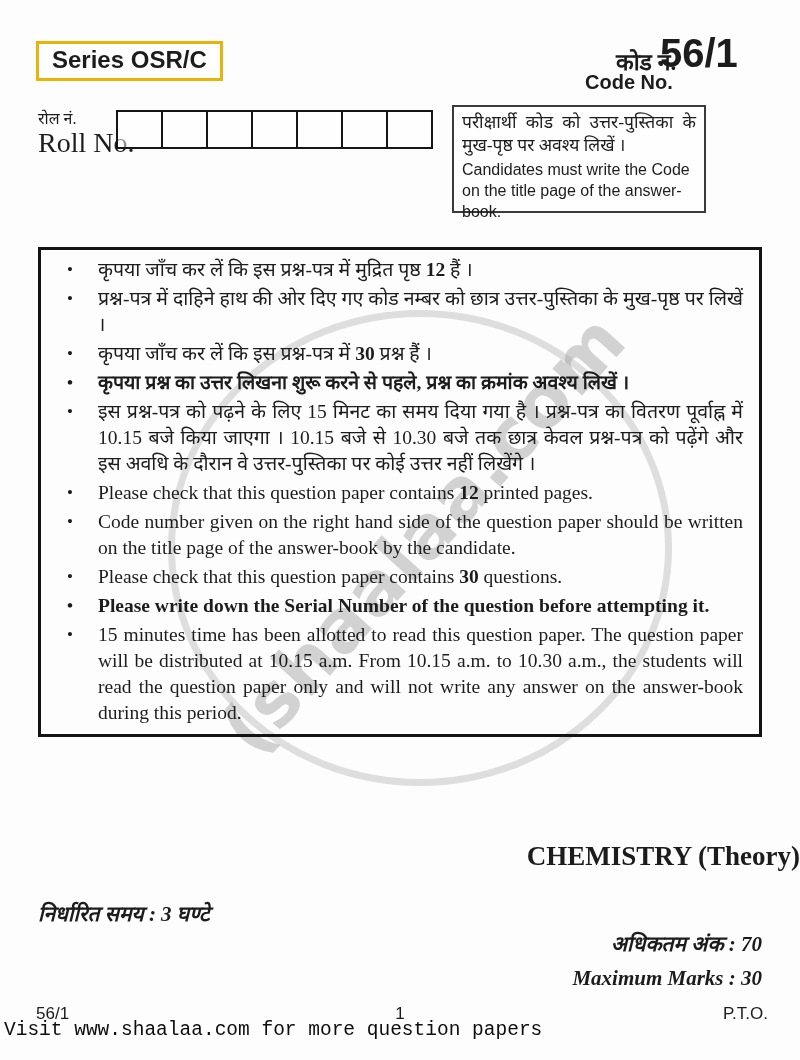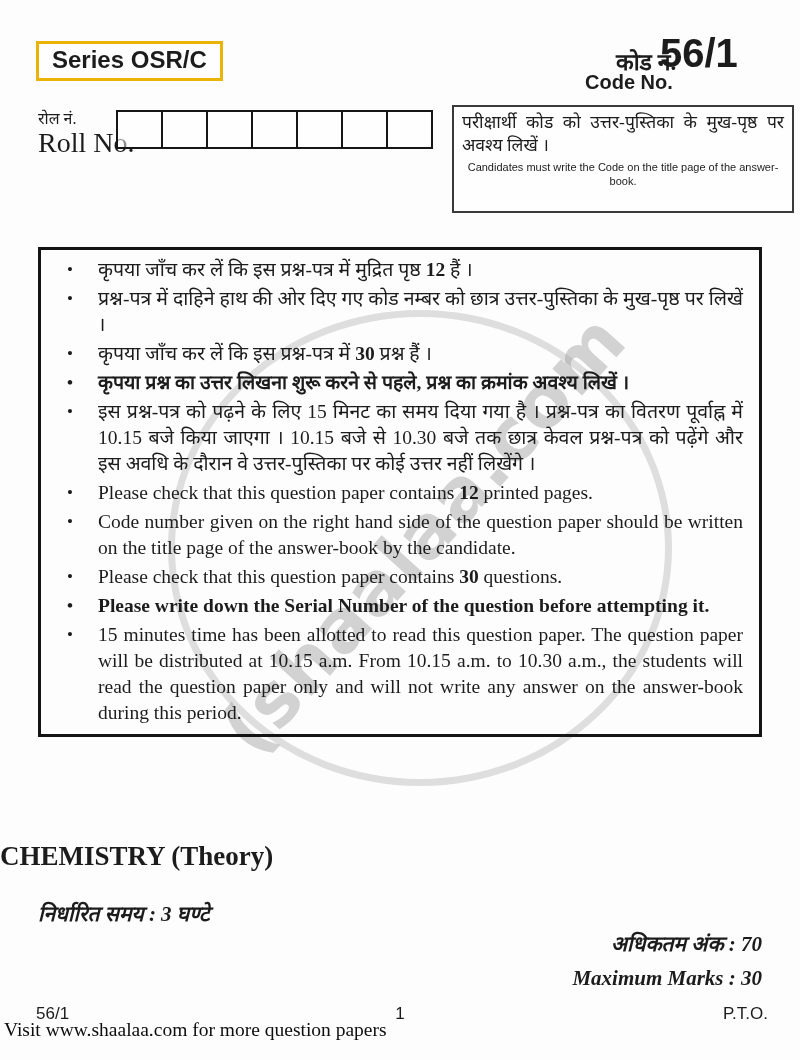--- a/index.html
+++ b/index.html
@@ -31,53 +31,53 @@
   }
   #code-label-hi{left:616px;top:45px;font-weight:bold;font-size:23px;}
   #code-number{left:660px;top:31px;font-family:"Liberation Sans", sans-serif;font-weight:bold;font-size:40px;}
   #code-label-en{left:585px;top:71px;font-family:"Liberation Sans", sans-serif;font-weight:bold;font-size:20px;}
   #roll-label-hi{left:38px;top:107px;font-size:16px;}
   #roll-label-en{left:38px;top:127px;font-size:28px;}
   #roll-cells{left:116px;top:110px;display:flex;}
   .roll-cell{width:47px;height:39px;border:2px solid #161616;box-sizing:border-box;background:rgba(255,255,255,0.5);}
   .roll-cell + .roll-cell{margin-left:-2px;}
   #code-notice-box{
-    left:452px;top:105px;width:342px;height:108px;box-sizing:border-box;
+    left:452px;top:105px;width:254px;height:108px;box-sizing:border-box;
     border:2px solid #3a3a3a;padding:4px 8px;background:rgba(255,255,255,0.4);
   }
   #code-notice-hi{font-size:17.5px;line-height:1.32;text-align:justify;}
-  #code-notice-en{font-family:"Liberation Sans", sans-serif;font-size:11px;line-height:1.3;margin-top:3px;text-align:center;}
+  #code-notice-en{font-family:"Liberation Sans", sans-serif;font-size:16px;line-height:1.3;margin-top:3px;text-align:left;}
   
   #instructions-box{
     left:38px;top:247px;width:724px;height:490px;box-sizing:border-box;
     border:3px solid #141414;padding:7px 16px 0 0;overflow:hidden;
   }
   #instructions-list{list-style:none;margin:0;padding:0;}
   #instructions-list li{
     display:flex;margin:0 0 3px 0;font-size:19.5px;line-height:26px;text-align:justify;
   }
   #instructions-list li .marker{flex:0 0 57px;box-sizing:border-box;padding-left:26px;font-size:17px;}
   #instructions-list li .txt{flex:1;}
   #instructions-list li.bold{font-weight:bold;}
   #instructions-list .b{font-weight:bold;}
   
   #paper-title-hi{left:0;right:0;top:772px;text-align:center;font-size:36px;font-weight:bold;}
-  #paper-title-en{left:0;right:0;top:841px;text-align:left;font-size:27px;font-weight:bold;}
+  #paper-title-en{left:0;right:0;top:841px;text-align:right;font-size:27px;font-weight:bold;}
   
   .meta{font-size:21px;font-style:italic;font-weight:600;}
   #time-hi{left:38px;top:879px;margin-top:20px;}
   #marks-hi{right:38px;top:929px;}
   #time-en{left:38px;top:966px;}
   #marks-en{right:38px;top:966px;}
   
   .foot{font-family:"Liberation Sans", sans-serif;font-size:17px;}
   #footer-code{left:36px;top:1004px;}
   #footer-page{left:0;right:0;top:1004px;text-align:center;}
   #footer-pto{right:32px;top:1004px;}
-  #visit-banner{left:4px;top:1019px;font-family:Liberation Serif, serif;font-size:19.5px;color:#0d0d0d;}
+  #visit-banner{left:4px;top:1019px;font-family:Liberation Mono, monospace;font-size:19.5px;color:#0d0d0d;}
 </style>
 </head>
 <body>
 
 <div id="page">
 
   <div id="wm-circle"></div>
   <div id="wm-text">(shaalaa.com</div>
 
   <div id="content">

